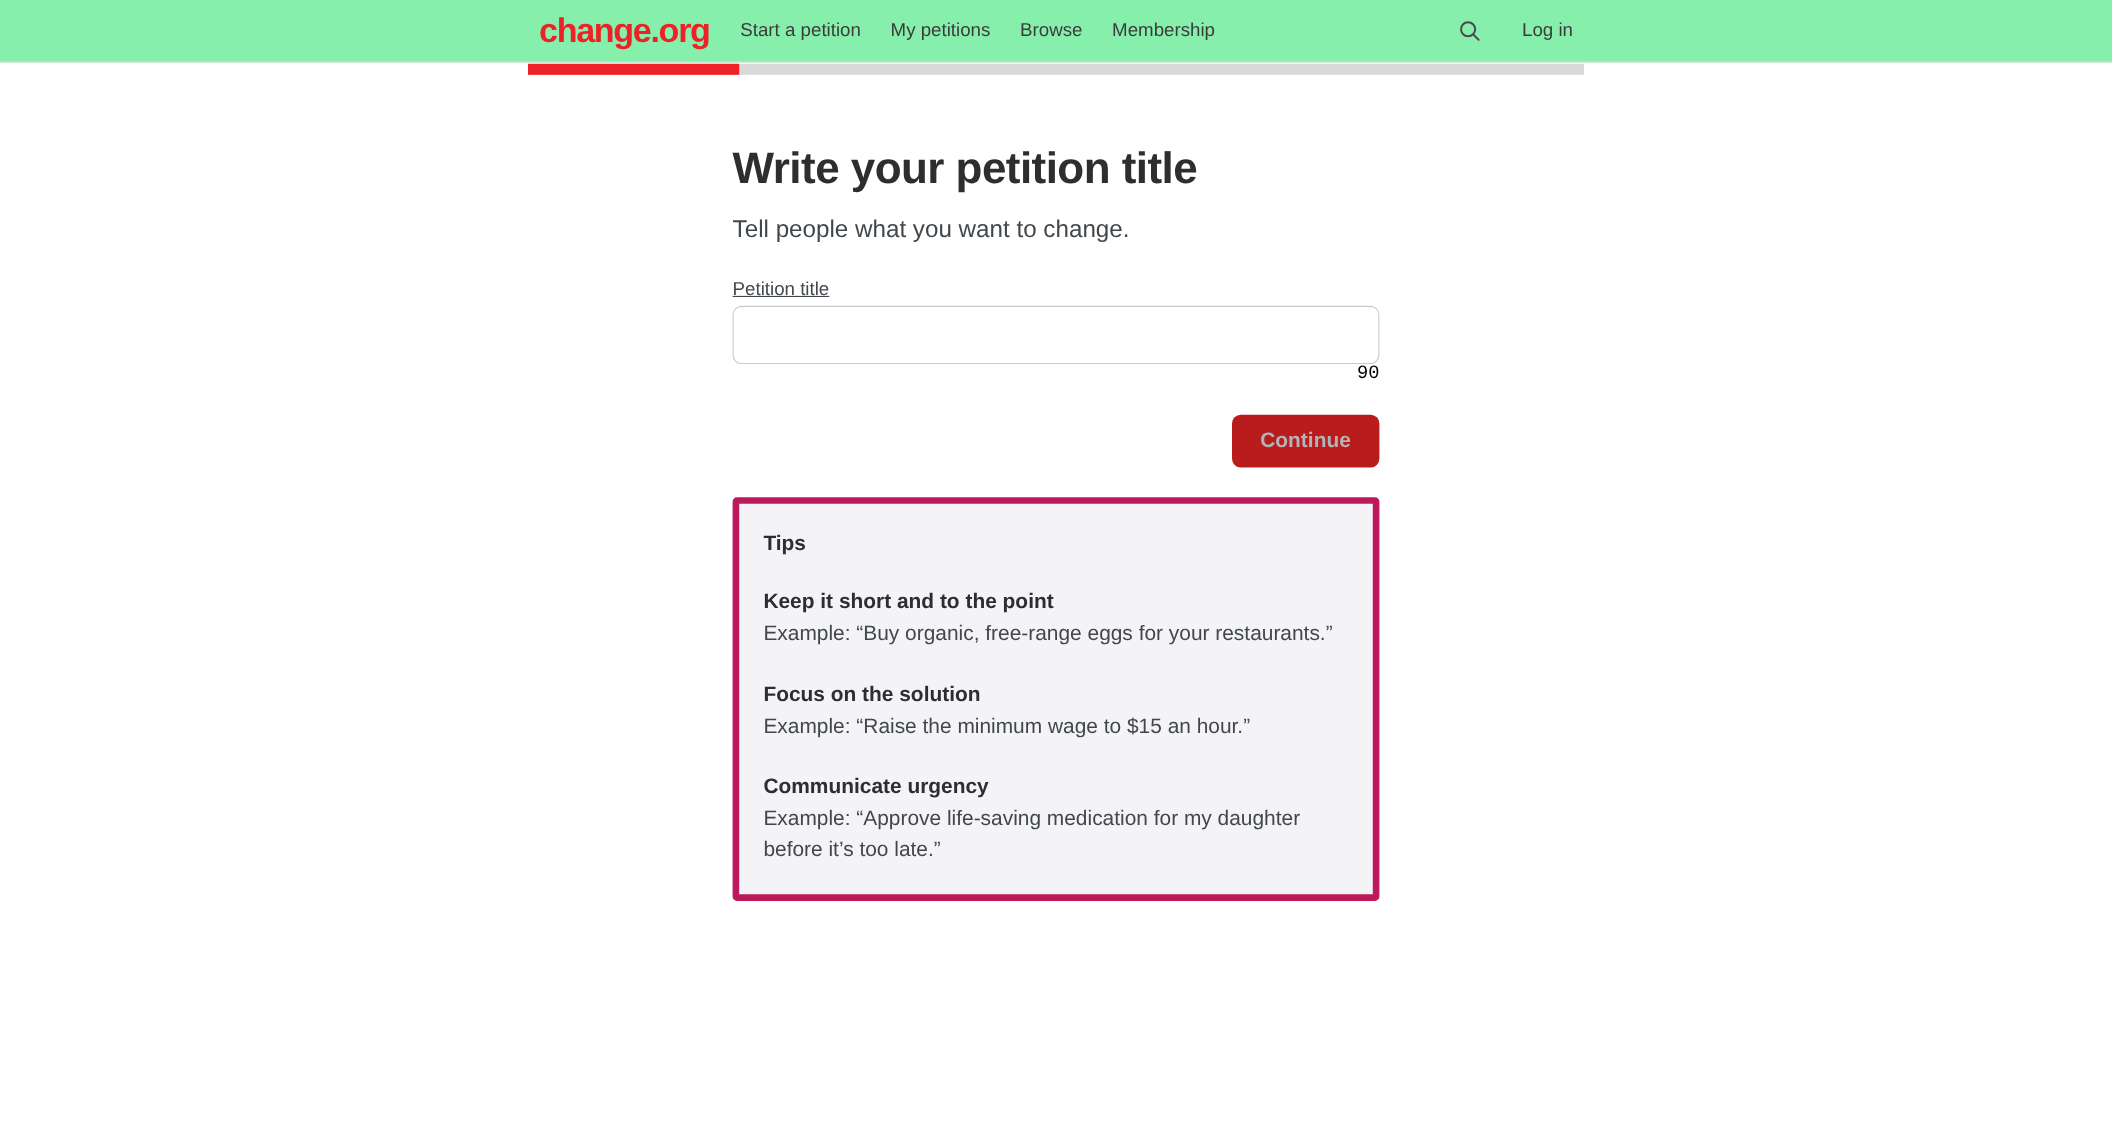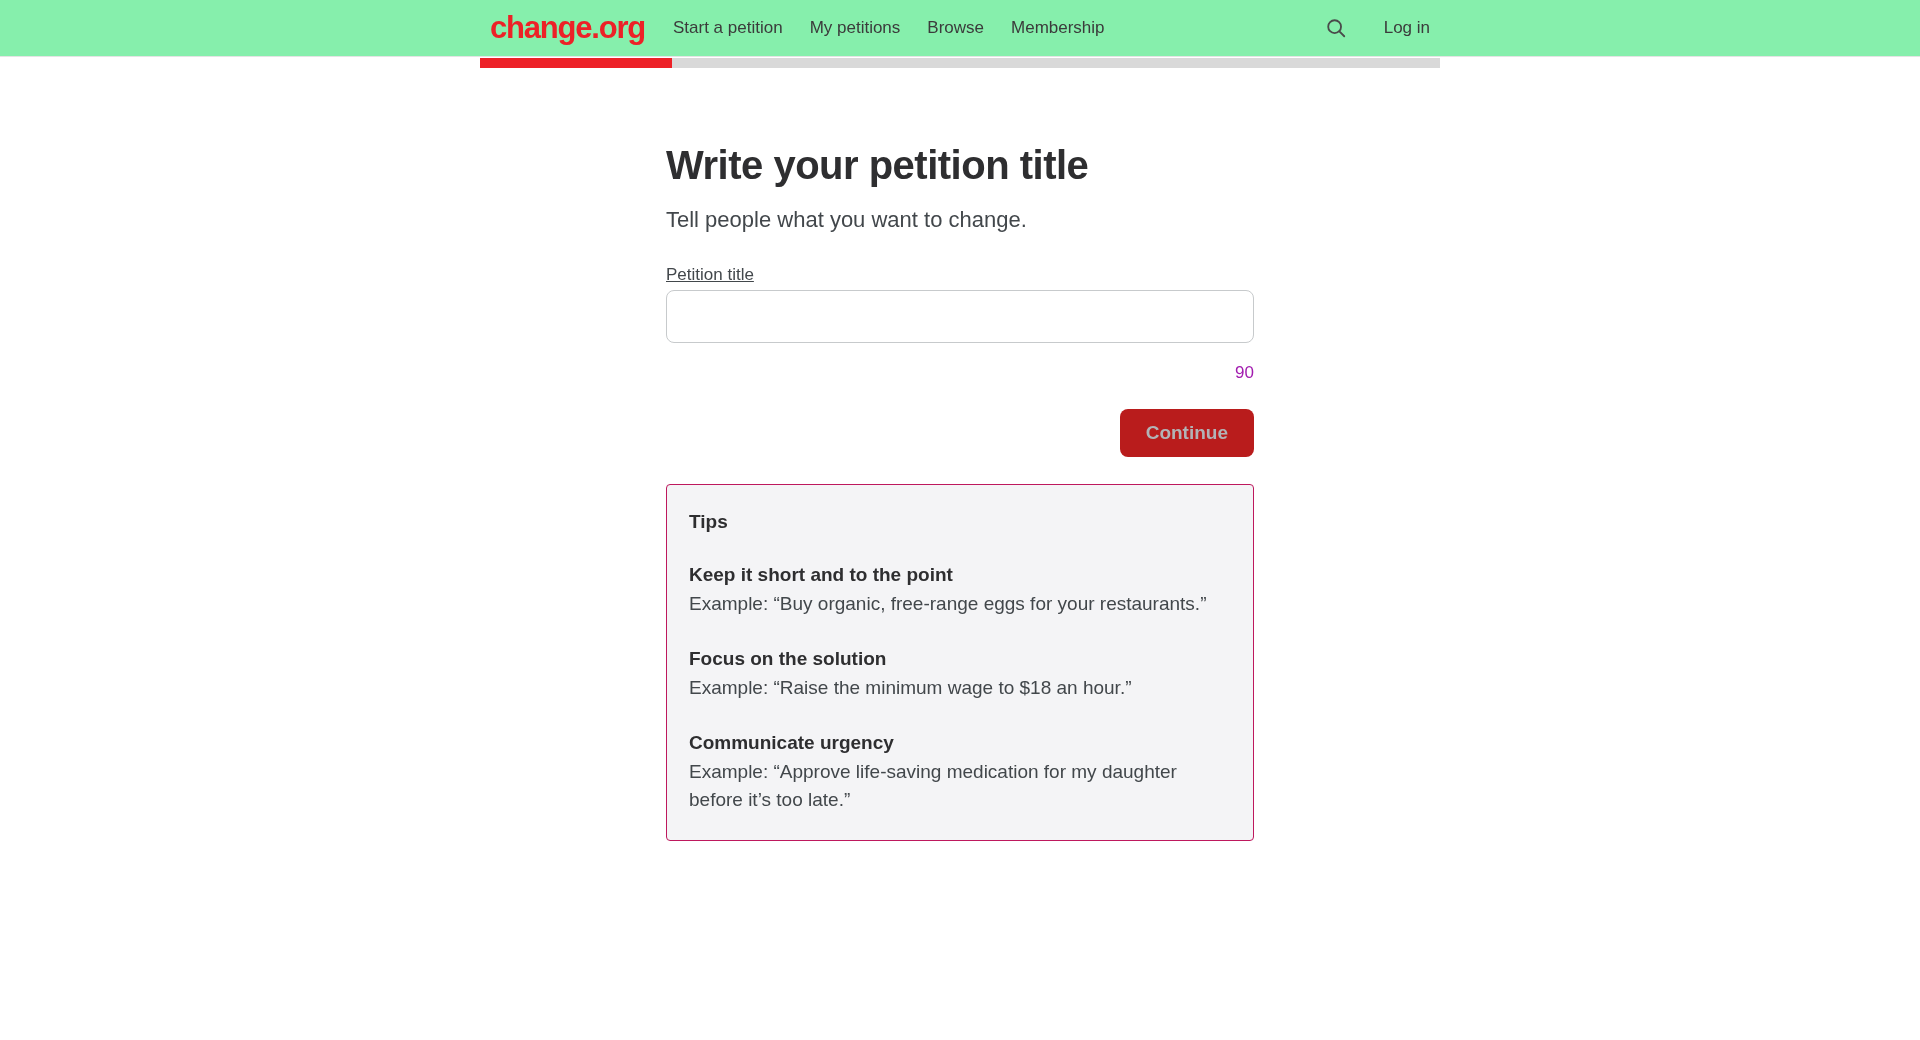--- a/index.html
+++ b/index.html
@@ -20,41 +20,41 @@
   .search-btn { width: 24px; height: 24px; display: flex; align-items: center;
     justify-content: center; cursor: pointer; }
   .login { font-size: 17px; color: #3b3b3b; cursor: pointer; }
 
   
   .progress-track { position: absolute; left: 480px; top: 58px; width: 960px;
     height: 10px; background: #d9d9d9; }
   .progress-fill { height: 100%; background: #ed2127; width: 20%; }
 
   
-  .main { position: absolute; left: 666px; top: 80px; width: 588px; }
+  .main { position: absolute; left: 666px; top: 68px; width: 588px; }
   .page-title { margin-top: 62px; font-size: 40px; line-height: 46px;
     font-weight: bold; color: #2e2e30; letter-spacing: -0.5px; }
   .page-subtitle { margin-top: 18px; font-size: 22px; line-height: 28px; color: #42474b; }
 
   .field-label { margin-top: 30px; font-size: 17px; line-height: 22px; color: #42474b; text-decoration: underline; }
   .title-input { margin-top: 4px; width: 588px; height: 53px; border: 1px solid #c7cacc;
     border-radius: 8px; background: #fff; font-size: 20px; padding: 0 16px;
     color: #2e2e30; outline: none; display: block;
     font-family: "Liberation Sans", "DejaVu Sans", sans-serif; }
-  .char-counter { margin-top: 20px; font-size: 17px; line-height: 20px; color: #a21caf;
-    text-align: right; }
+  .char-counter { margin-top: 0; font-size: 17px; line-height: 20px; color: #000000;
+    text-align: right; font-family: Liberation Mono, monospace; }
 
   .button-row { margin-top: 26px; display: flex; justify-content: flex-end; }
   .continue-btn { background: #b91c1c; color: #b2b3b6; border: none; border-radius: 8px;
     font-size: 19px; font-weight: bold; padding: 13px 26px; cursor: default;
     font-family: "Liberation Sans", "DejaVu Sans", sans-serif; }
 
   
   .tips-box { margin-top: 27px; width: 588px; background: #f4f4f6;
-    border: 1px solid #be185d; border-radius: 4px; padding: 25px 22px 26px 22px; }
+    border: 6px solid #be185d; border-radius: 4px; padding: 25px 22px 26px 22px; }
   .tips-heading { font-size: 19px; line-height: 24px; font-weight: bold; color: #2e2e30; }
   .tip { margin-top: 29px; }
   .tip-title { font-size: 19px; line-height: 24px; font-weight: bold; color: #2e2e30; }
   .tip-example { margin-top: 3px; font-size: 19px; line-height: 28px; color: #42474b; }
 </style>
 </head>
 <body>
 
 <div class="header">
   <div class="logo">change.org</div>
@@ -96,21 +96,21 @@
   <div class="tips-box">
     <div class="tips-heading">Tips</div>
 
     <div class="tip">
       <div class="tip-title">Keep it short and to the point</div>
       <div class="tip-example">Example: “Buy organic, free-range eggs for your restaurants.”</div>
     </div>
 
     <div class="tip">
       <div class="tip-title">Focus on the solution</div>
-      <div class="tip-example">Example: “Raise the minimum wage to $18 an hour.”</div>
+      <div class="tip-example">Example: “Raise the minimum wage to $15 an hour.”</div>
     </div>
 
     <div class="tip">
       <div class="tip-title">Communicate urgency</div>
       <div class="tip-example">Example: “Approve life-saving medication for my daughter before it’s too late.”</div>
     </div>
   </div>
 </div>
 
 </body></html>

